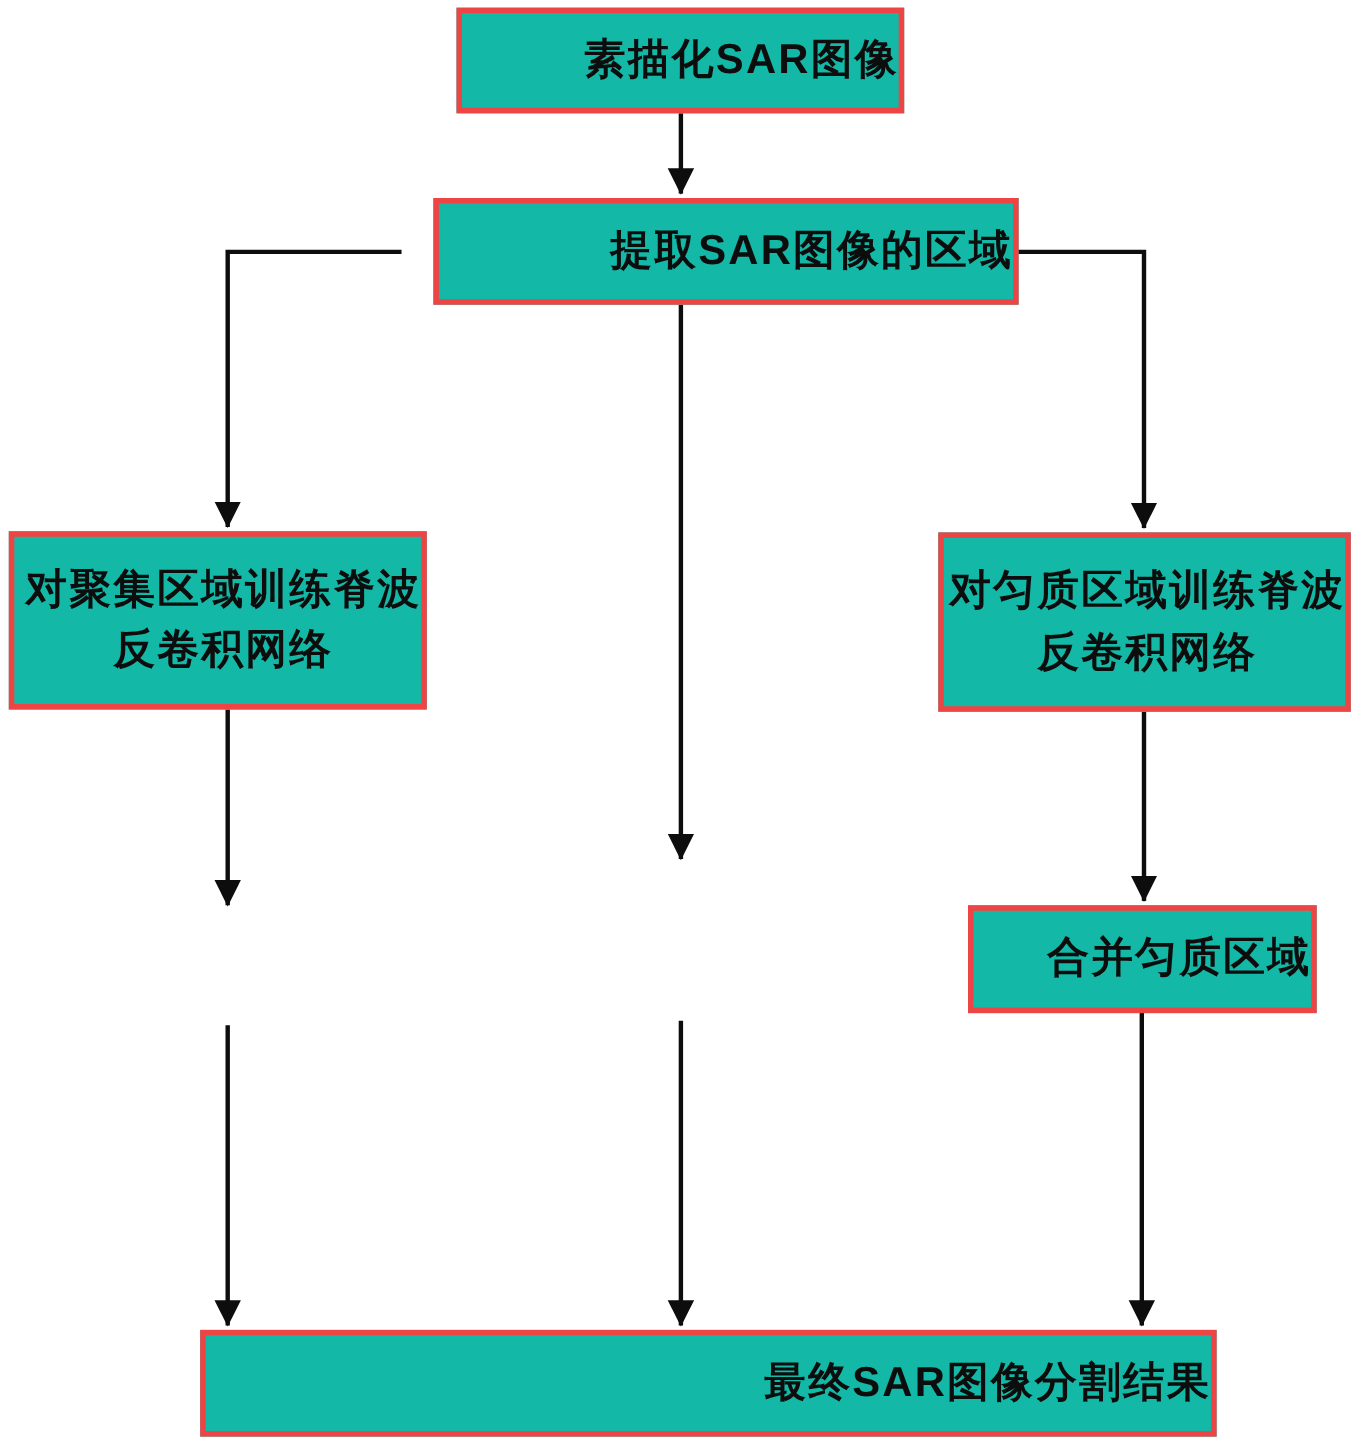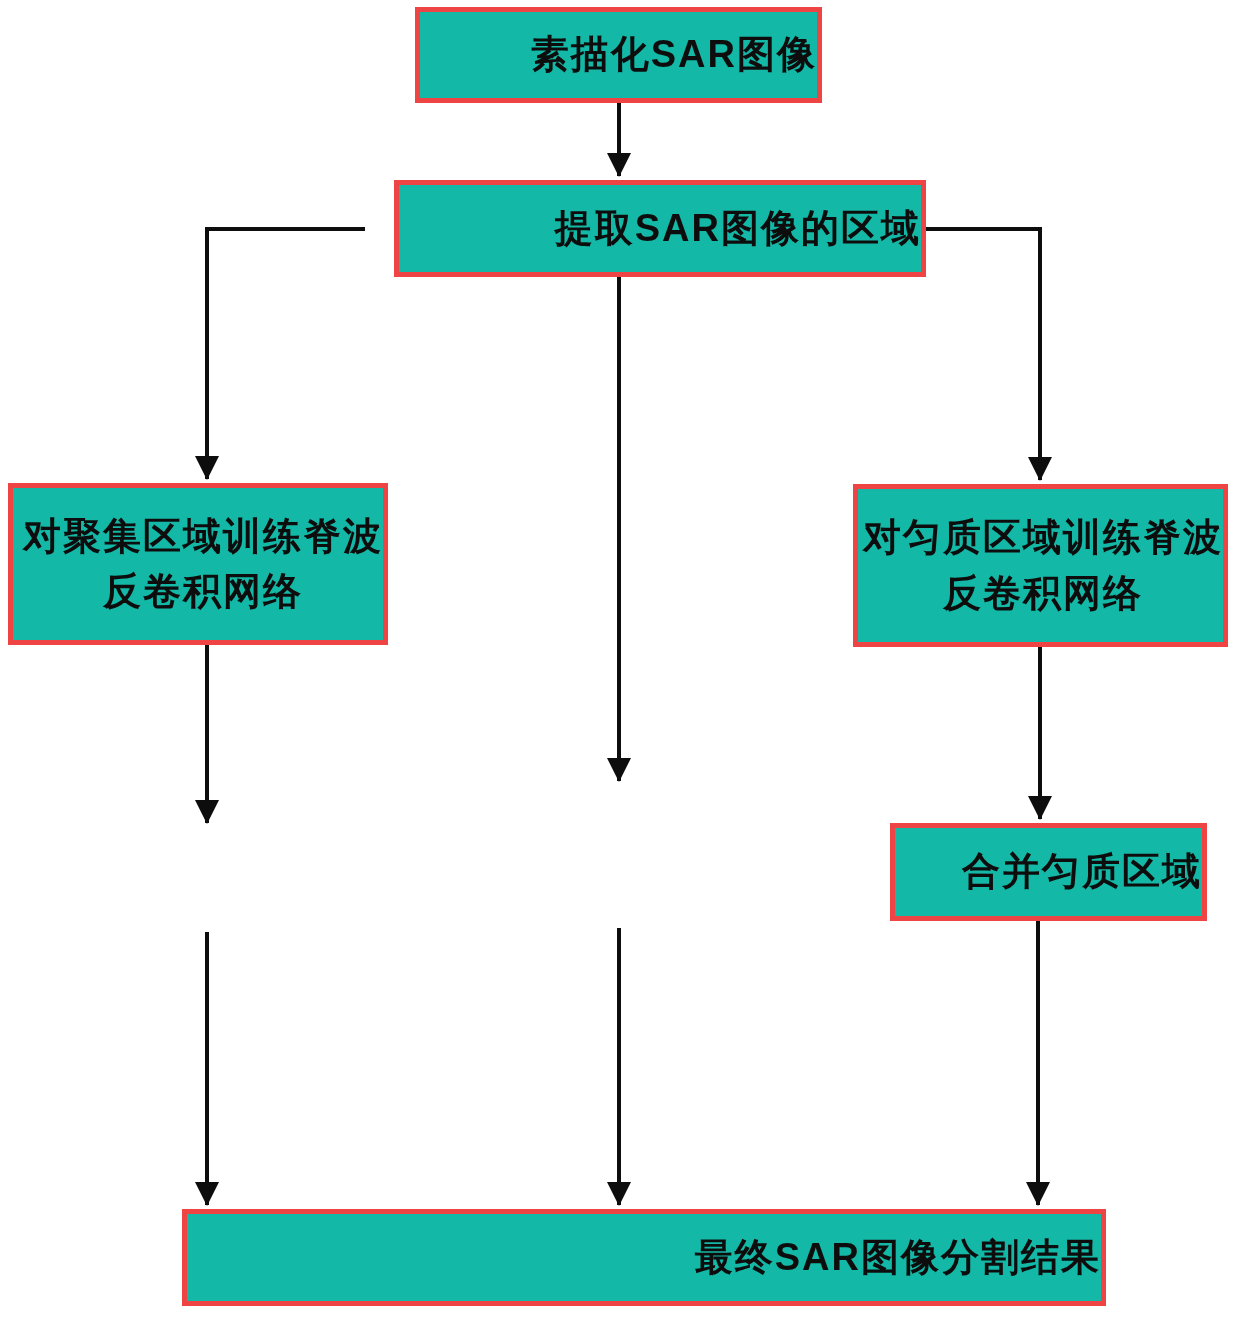--- a/index.html
+++ b/index.html
@@ -42,21 +42,21 @@
     letter-spacing: 2px;
     white-space: pre-line;
   }
   
   #n-sketch   { left: 415px; top: 7px;    width: 407px; height: 96px;  }
   #n-extract  { left: 363px; top: 180px;  width: 532px; height: 97px; margin-left: 31px;  }
   #n-train-ag { left: 8px;   top: 483px;  width: 380px; height: 162px; }
   #n-train-ho { left: 853px; top: 484px;  width: 375px; height: 163px; }
   #n-seg-st   { left: 442px; top: 785px;  width: 356px; height: 143px; }
   #n-merge-ag { left: 48px;  top: 827px;  width: 319px; height: 105px; }
-  #n-merge-ho { left: 880px; top: 823px;  width: 317px; height: 98px; margin-left: 10px;  }
+  #n-merge-ho { left: 880px; top: 823px;  width: 317px; height: 98px;  }
   #n-final    { left: 182px; top: 1209px; width: 924px; height: 97px;  }
 </style>
 </head>
 <body>
 
 <div class="canvas">
 
   <svg class="connectors" viewBox="0 0 1240 1320" xmlns="http://www.w3.org/2000/svg">
     <defs>
       <marker id="arrowhead" markerUnits="userSpaceOnUse" markerWidth="26" markerHeight="26" refX="23" refY="12" orient="auto">

